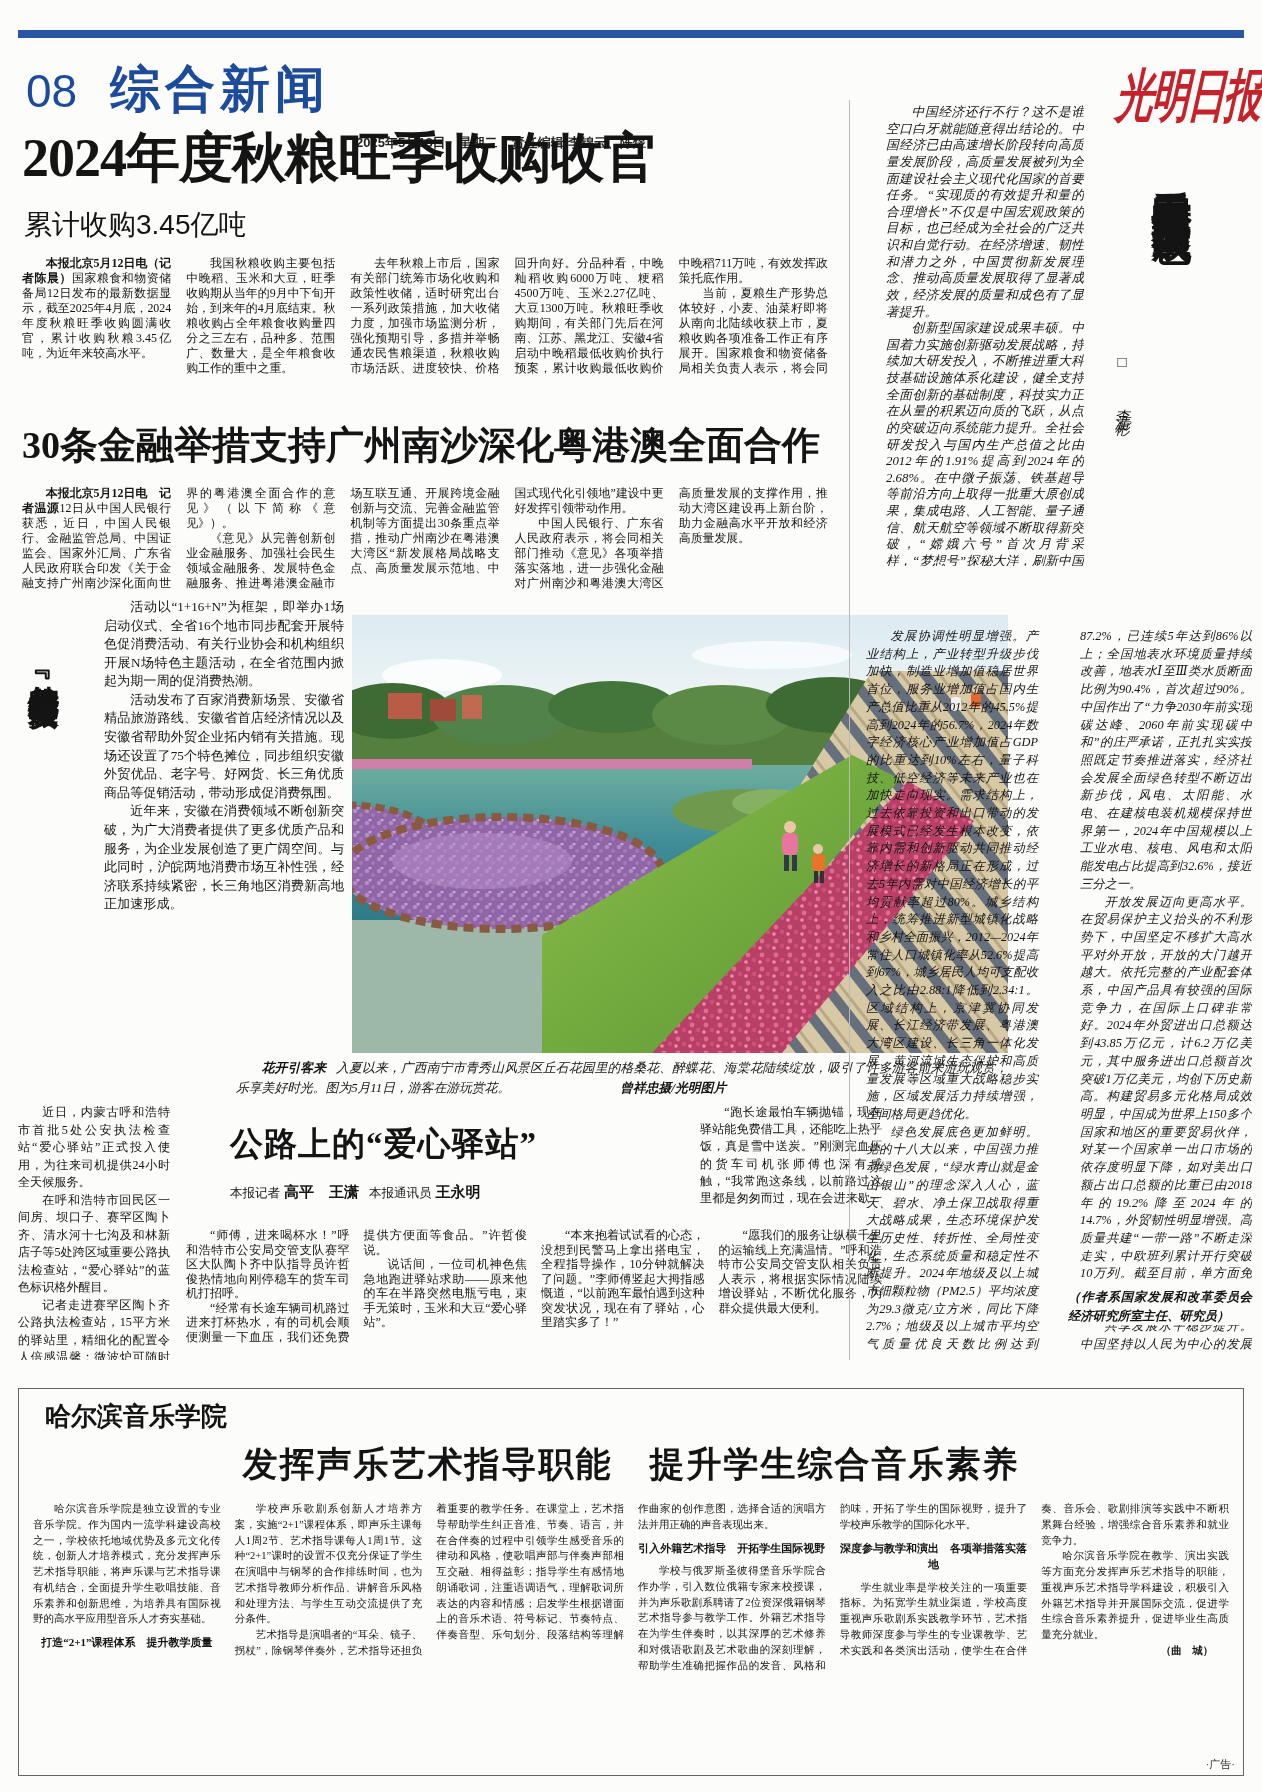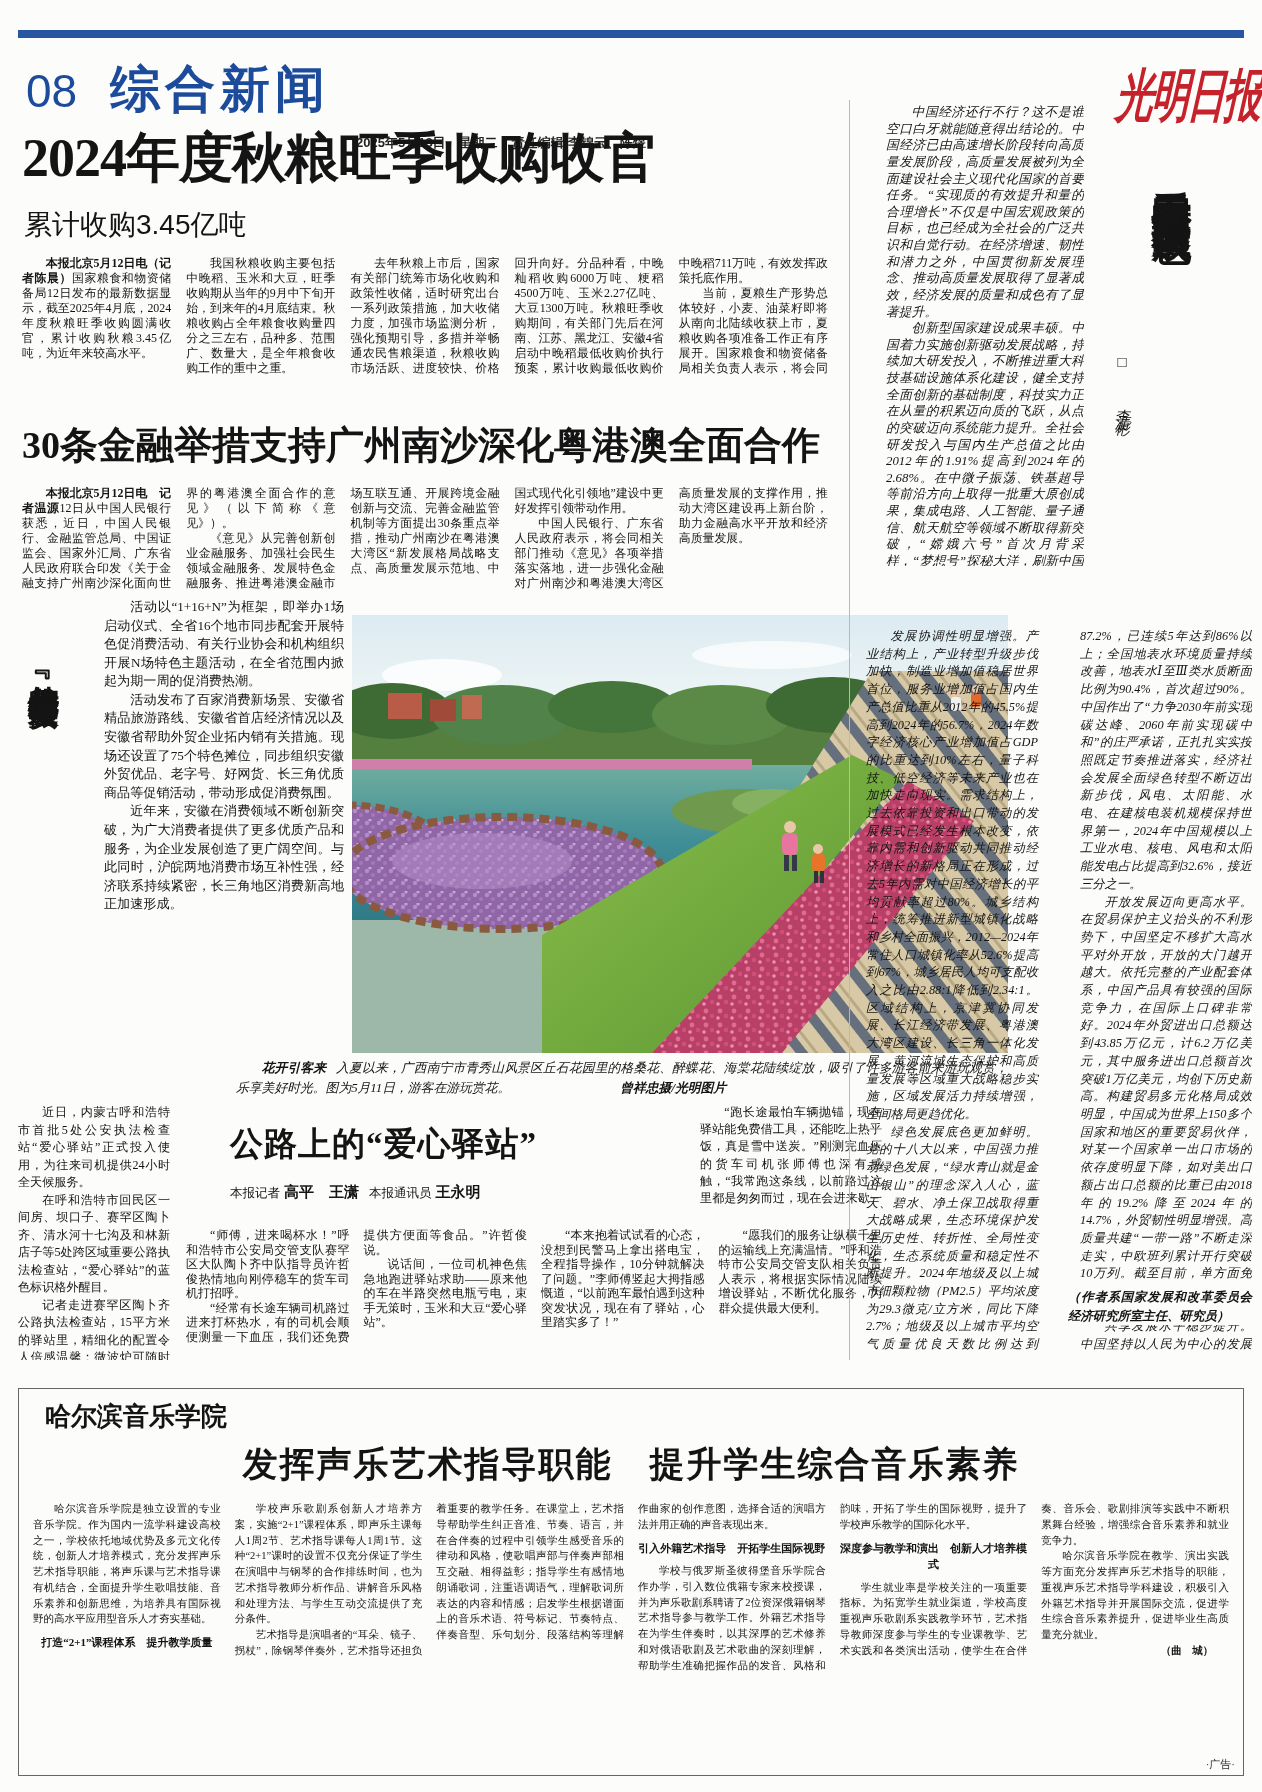--- a/index.html
+++ b/index.html
@@ -271,20 +271,20 @@
   <div class="ad-kicker">哈尔滨音乐学院</div>
   <h2 class="ad-headline">发挥声乐艺术指导职能　提升学生综合音乐素养</h2>
   <div class="ad-body">
     <div>
         <p>哈尔滨音乐学院是独立设置的专业音乐学院。作为国内一流学科建设高校之一，学校依托地域优势及多元文化传统，创新人才培养模式，充分发挥声乐艺术指导职能，将声乐课与艺术指导课有机结合，全面提升学生歌唱技能、音乐素养和创新思维，为培养具有国际视野的高水平应用型音乐人才夯实基础。</p>
         <h4>打造“2+1”课程体系　提升教学质量</h4>
         <p>学校声乐歌剧系创新人才培养方案，实施“2+1”课程体系，即声乐主课每人1周2节、艺术指导课每人1周1节。这种“2+1”课时的设置不仅充分保证了学生在演唱中与钢琴的合作排练时间，也为艺术指导教师分析作品、讲解音乐风格和处理方法、与学生互动交流提供了充分条件。</p>
         <p>艺术指导是演唱者的“耳朵、镜子、拐杖”，除钢琴伴奏外，艺术指导还担负着重要的教学任务。在课堂上，艺术指导帮助学生纠正音准、节奏、语言，并在合伴奏的过程中引领学生感受音乐的律动和风格，使歌唱声部与伴奏声部相互交融、相得益彰；指导学生有感情地朗诵歌词，注重语调语气，理解歌词所表达的内容和情感；启发学生根据谱面上的音乐术语、符号标记、节奏特点、伴奏音型、乐句划分、段落结构等理解作曲家的创作意图，选择合适的演唱方法并用正确的声音表现出来。</p>
         <h4>引入外籍艺术指导　开拓学生国际视野</h4>
         <p>学校与俄罗斯圣彼得堡音乐学院合作办学，引入数位俄籍专家来校授课，并为声乐歌剧系聘请了2位资深俄籍钢琴艺术指导参与教学工作。外籍艺术指导在为学生伴奏时，以其深厚的艺术修养和对俄语歌剧及艺术歌曲的深刻理解，帮助学生准确把握作品的发音、风格和韵味，开拓了学生的国际视野，提升了学校声乐教学的国际化水平。</p>
-        <h4>深度参与教学和演出　创新人才培养模式</h4>
+        <h4>深度参与教学和演出　各项举措落实落地</h4>
         <p>学生就业率是学校关注的一项重要指标。为拓宽学生就业渠道，学校高度重视声乐歌剧系实践教学环节，艺术指导教师深度参与学生的专业课教学、艺术实践和各类演出活动，使学生在合伴奏、音乐会、歌剧排演等实践中不断积累舞台经验，增强综合音乐素养和就业竞争力。</p>
         <p>哈尔滨音乐学院在教学、演出实践等方面充分发挥声乐艺术指导的职能，重视声乐艺术指导学科建设，积极引入外籍艺术指导并开展国际交流，促进学生综合音乐素养提升，促进毕业生高质量充分就业。</p>
         <p class="sig">（曲　城）</p>
       </div>
   </div>
   <div class="ad-mark">·广告·</div>
 </div>
 
 </body></html>

